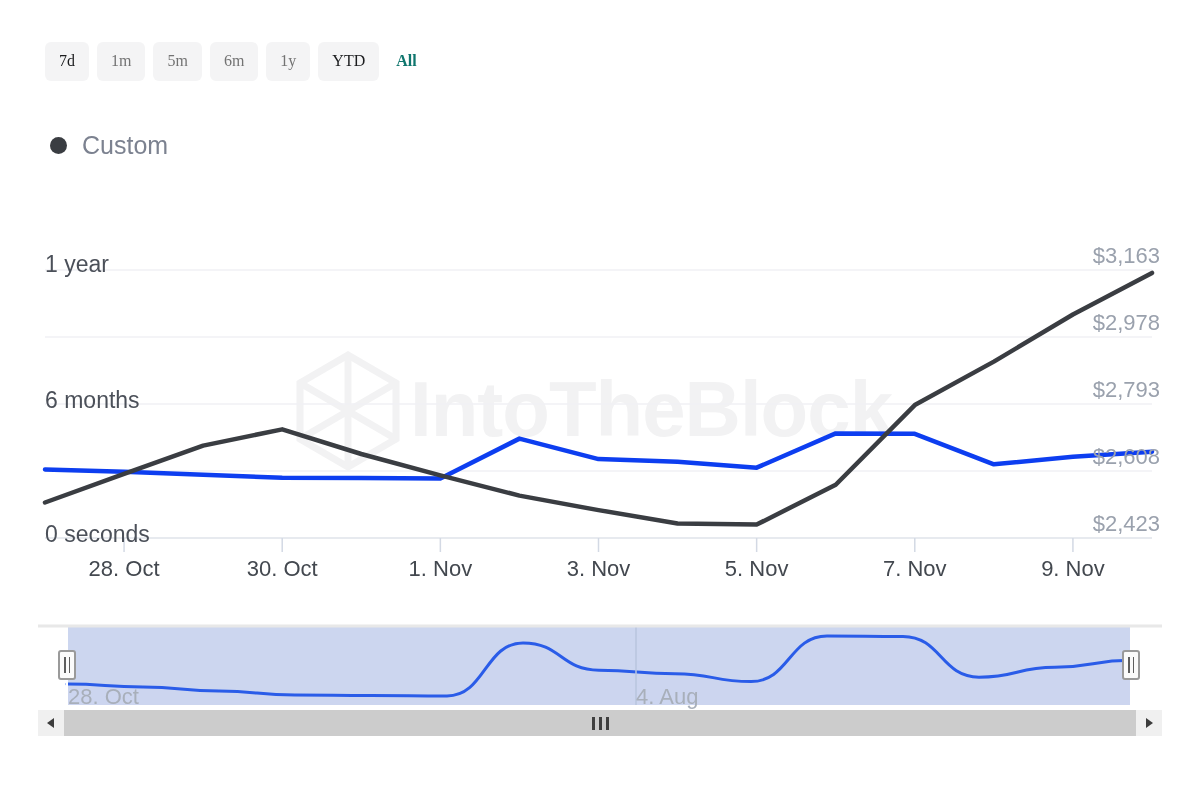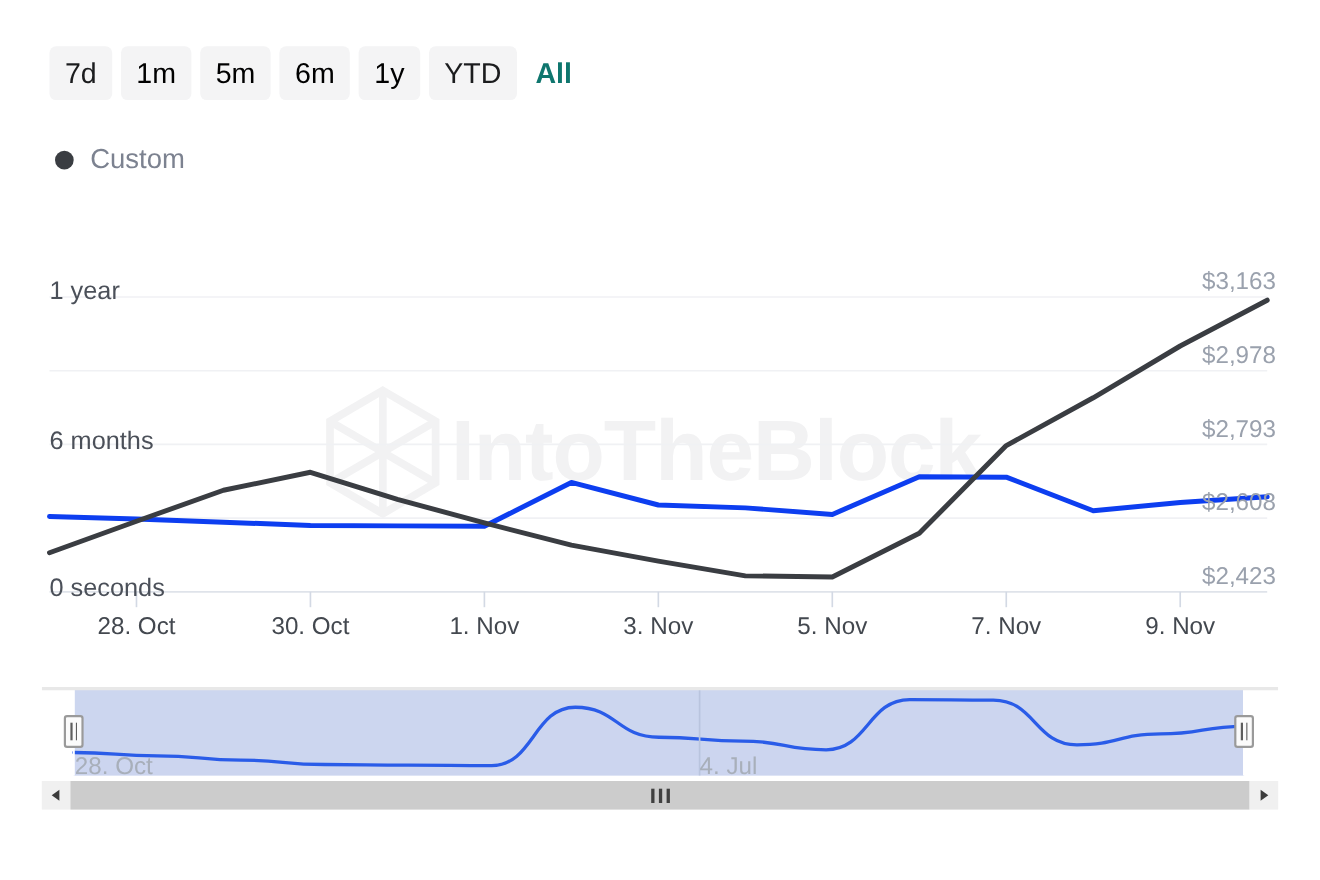--- a/index.html
+++ b/index.html
@@ -22,30 +22,30 @@
     left: 45px;
     top: 42px;
     display: flex;
     align-items: center;
     gap: 8px;
   }
   .range-btn {
     border: none;
     background: #f4f4f5;
     color: #1b1c1e;
-    font-family: Liberation Sans, sans-serif;
-    font-size: 26px;
+    font-family: Liberation Serif, serif;
+    font-size: 16px;
     line-height: 1;
     padding: 11px 14px 12px 14px;
     border-radius: 6px;
     cursor: pointer;
     white-space: nowrap;
   }
   .range-btn.dim {
-    color: #000000;
+    color: #737373;
     text-align: center;
   }
   .range-btn.active {
     background: transparent;
     font-weight: bold;
     color: #0f766e;
     padding-left: 9px;
     padding-right: 9px;
   }
 
@@ -312,21 +312,21 @@
   <div id="nav-handle-left" class="nav-handle">
     <span class="grip g1"></span>
     <span class="grip g2"></span>
   </div>
   <div id="nav-handle-right" class="nav-handle">
     <span class="grip g1"></span>
     <span class="grip g2"></span>
   </div>
 
   <div id="nav-date-start" class="nav-date">28. Oct</div>
-  <div id="nav-date-mid" class="nav-date">4. Jul</div>
+  <div id="nav-date-mid" class="nav-date">4. Aug</div>
 </div>
 
 <div id="scrollbar">
   <div class="sb-arrow">
     <svg width="10" height="12" viewBox="0 0 10 12">
         <polygon points="8,1 8,11 1,6" fill="#3c3c3c"></polygon>
       </svg>
   </div>
   <div class="sb-track">
     <span class="sb-grip">

